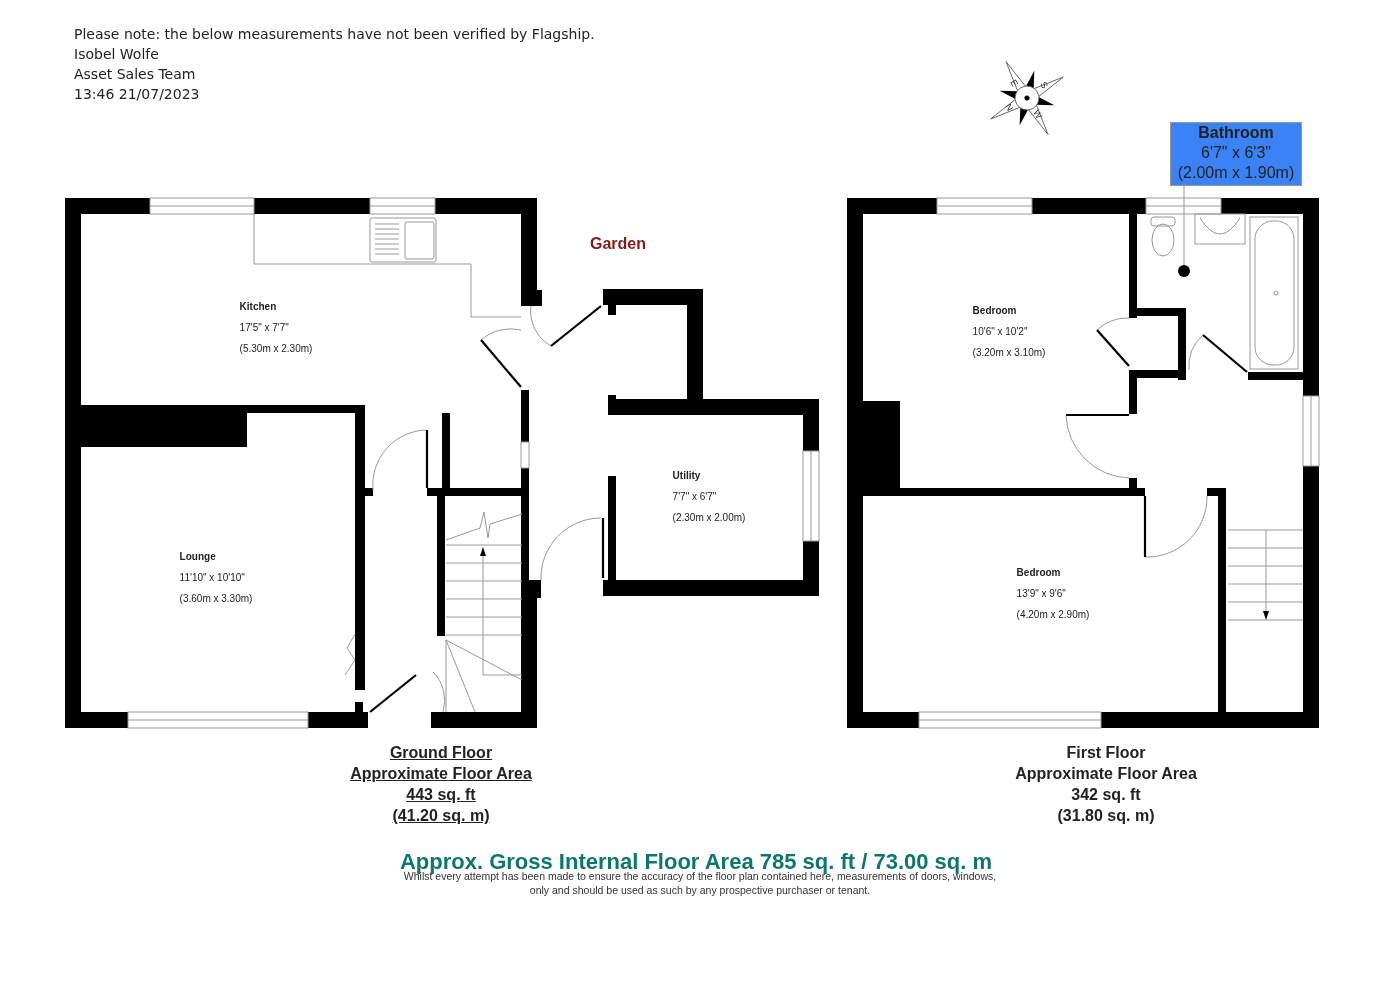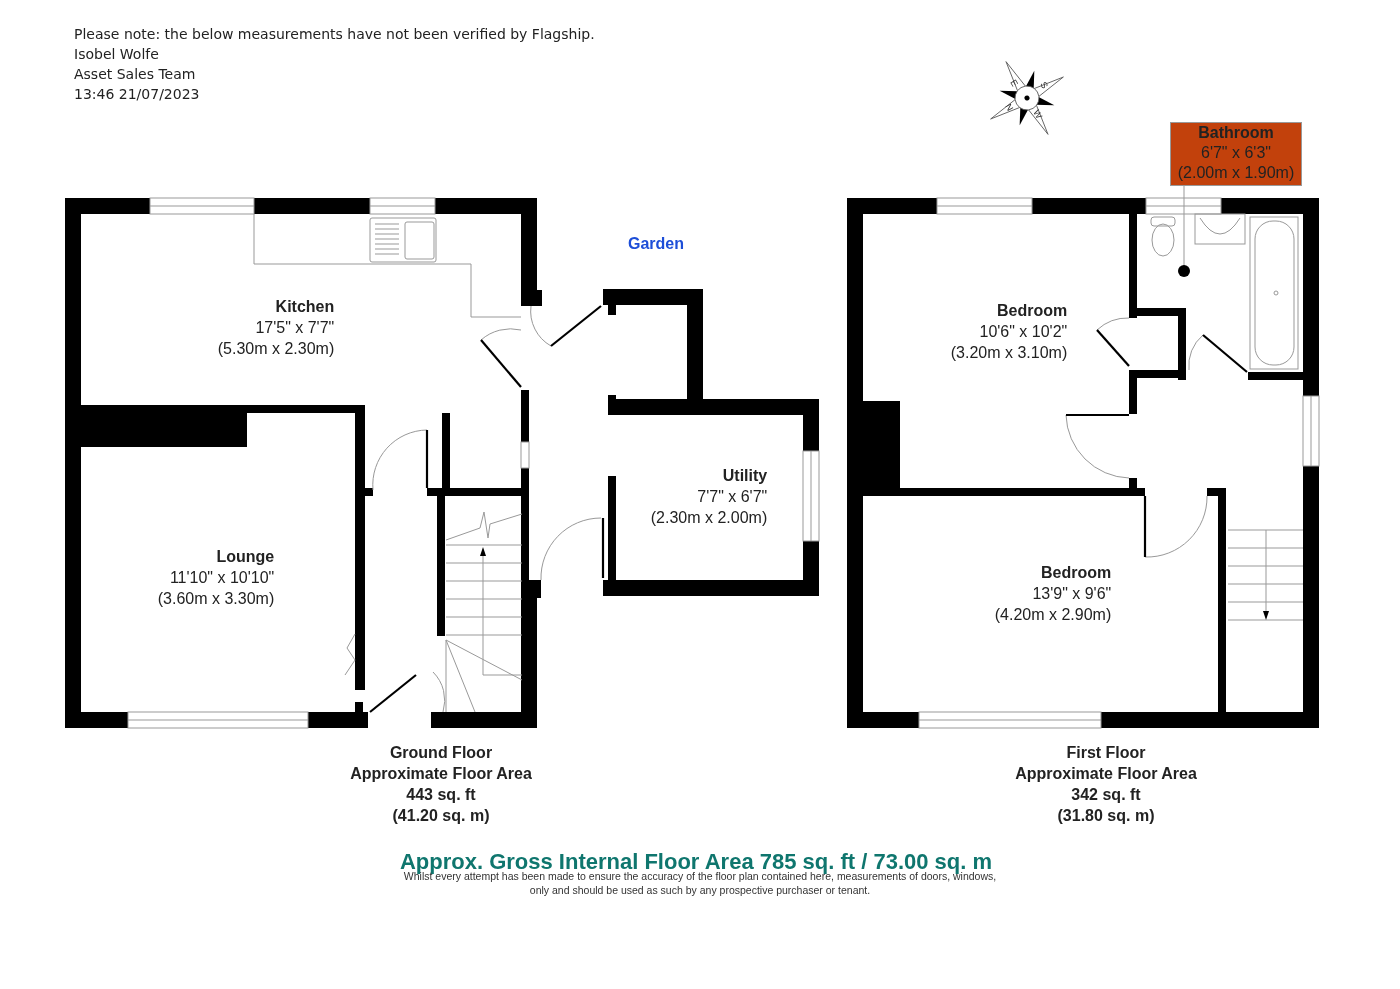--- a/index.html
+++ b/index.html
@@ -1,24 +1,24 @@
 <!DOCTYPE html>
 <html><head>
 <meta charset="utf-8">
 <style>
   html, body { margin: 0; padding: 0; background: #ffffff; }
   body { width: 1400px; height: 989px; position: relative; overflow: hidden; font-family: "Liberation Sans", sans-serif; color: #1a1a1a; }
   .note { position: absolute; left: 43px; top: 24px; font-family: "DejaVu Sans", sans-serif; font-size: 14px; line-height: 20px; color: #222; margin-left: 31px; }
   .note div { white-space: nowrap; }
   svg.plan { position: absolute; left: 0; top: 0; }
-  .label { position: absolute; text-align: right; transform: translateX(-50%); white-space: nowrap; font-size: 16px; line-height: 21px; color: #222; }
+  .label { position: absolute; text-align: left; transform: translateX(-50%); white-space: nowrap; font-size: 10px; line-height: 21px; color: #222; }
   .label .name { font-weight: bold; }
-  .bath-label { position: absolute; left: 1170px; top: 122px; width: 130px; height: 62px; border: 1px solid #999; background: #c2410c; text-align: center; font-size: 16px; line-height: 20px; color: #222; }
+  .bath-label { position: absolute; left: 1170px; top: 122px; width: 130px; height: 62px; border: 1px solid #999; background: #3b82f6; text-align: center; font-size: 16px; line-height: 20px; color: #222; }
   .bath-label .name { font-weight: bold; }
-  .garden { position: absolute; left: 590px; top: 235px; font-weight: bold; font-size: 16px; color: #1d4ed8; margin-left: 38px; }
+  .garden { position: absolute; left: 590px; top: 235px; font-weight: bold; font-size: 16px; color: #7f1d1d; }
   .floor-sum { position: absolute; text-align: center; transform: translateX(-50%); font-weight: bold; font-size: 16px; line-height: 21px; color: #222; white-space: nowrap; }
   .gross { position: absolute; left: 696px; top: 849px; transform: translateX(-50%); font-weight: bold; font-size: 22px; color: #0f766e; white-space: nowrap; }
   .disclaimer { position: absolute; left: 700px; top: 870px; transform: translateX(-50%); width: 680px; text-align: center; font-size: 10.5px; line-height: 13.5px; color: #333; }
 </style>
 </head>
 <body>
 
 <div class="note">
   <div>Please note: the below measurements have not been verified by Flagship.</div>
   <div>Isobel Wolfe</div>
@@ -247,21 +247,21 @@
   <div class="name">Bedroom</div>
   <div>13'9" x 9'6"</div>
   <div>(4.20m x 2.90m)</div>
 </div>
 <div class="bath-label">
   <div class="name">Bathroom</div>
   <div>6'7" x 6'3"</div>
   <div>(2.00m x 1.90m)</div>
 </div>
 
-<div class="floor-sum" style="left:441px; top:742px;">
+<div class="floor-sum" style="left:441px; top:742px;text-decoration:underline;">
   <div>Ground Floor</div>
   <div>Approximate Floor Area</div>
   <div>443 sq. ft</div>
   <div>(41.20 sq. m)</div>
 </div>
 <div class="floor-sum" style="left:1082px; top:742px;margin-left:24px;">
   <div>First Floor</div>
   <div>Approximate Floor Area</div>
   <div>342 sq. ft</div>
   <div>(31.80 sq. m)</div>

